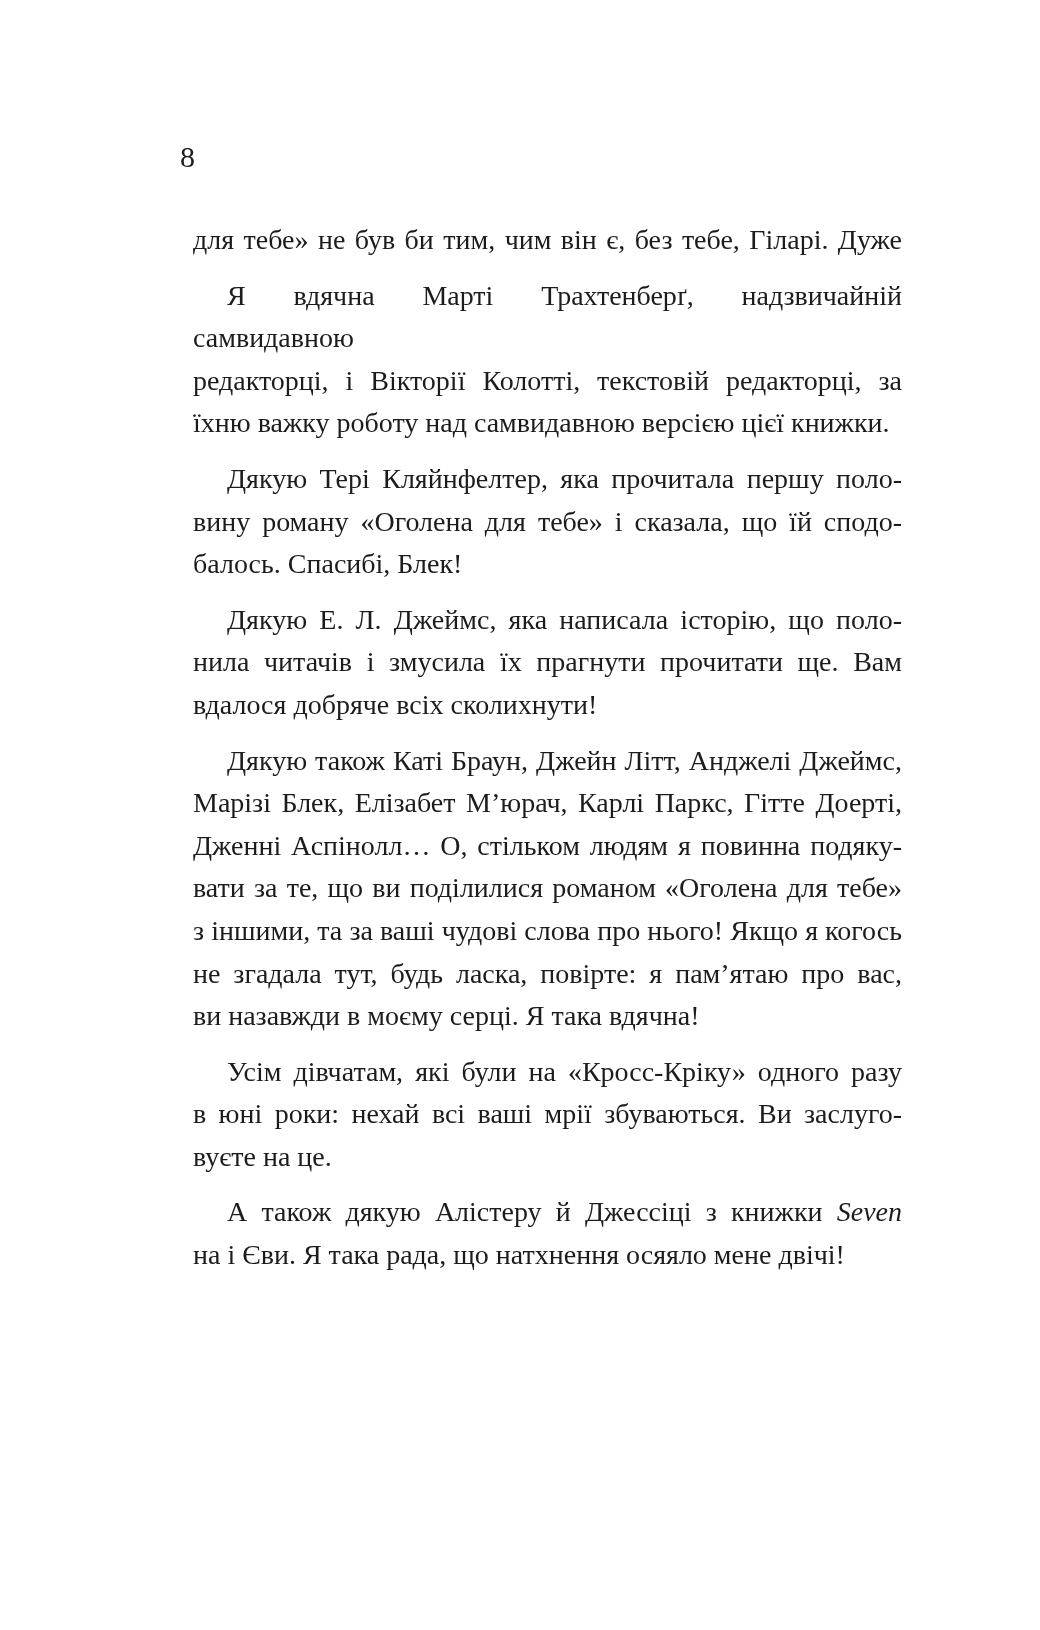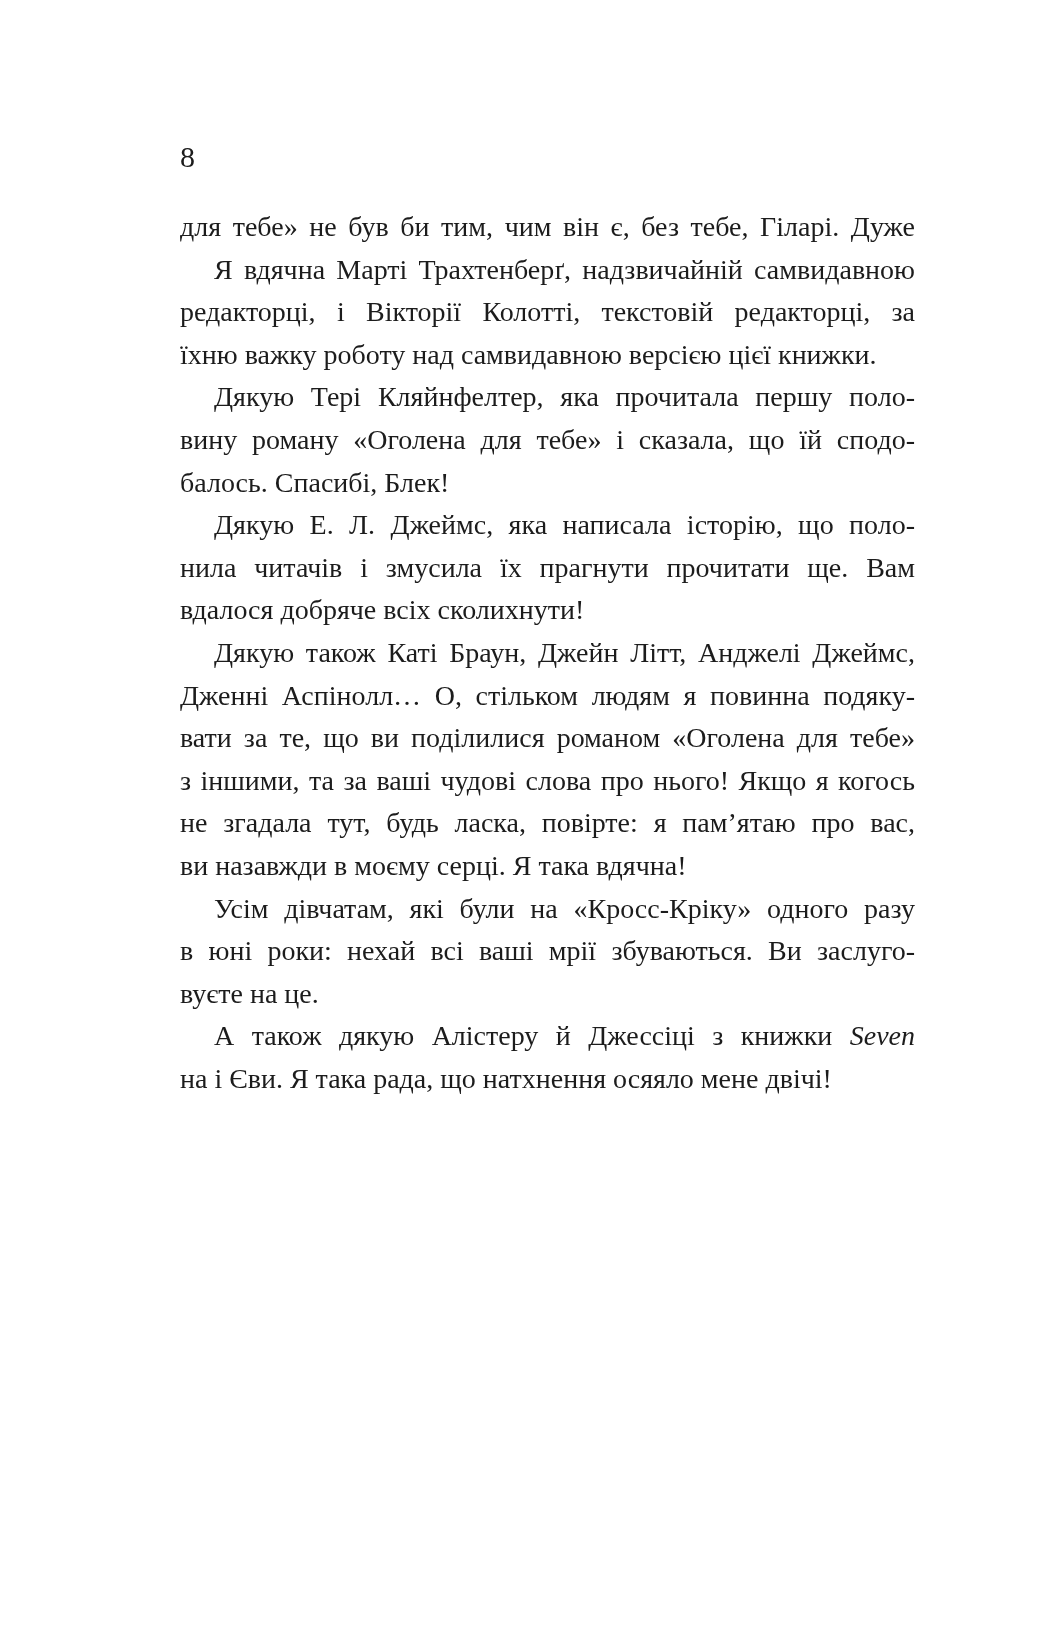--- a/index.html
+++ b/index.html
@@ -24,21 +24,21 @@
     line-height: 1;
     letter-spacing: 0;
   }
   .text-block {
     position: absolute;
     left: 180px;
     top: 206px;
     width: 735px;
   }
   .para {
-    margin: 0;
+    margin: 13px;
     padding: 0;
   }
   .line {
     font-size: 28px;
     line-height: 42.6px;
     text-align: justify;
     text-align-last: justify;
     white-space: normal;
   }
   .line.last {
@@ -70,20 +70,21 @@
         <div class="line"><span>вину роману «Оголена для тебе» і сказала, що їй сподо-</span></div>
         <div class="line last"><span>балось. Спасибі, Блек!</span></div>
       </div>
       <div class="para">
         <div class="line indent"><span>Дякую Е. Л. Джеймс, яка написала історію, що поло-</span></div>
         <div class="line"><span>нила читачів і змусила їх прагнути прочитати ще. Вам</span></div>
         <div class="line last"><span>вдалося добряче всіх сколихнути!</span></div>
       </div>
       <div class="para">
         <div class="line indent"><span>Дякую також Каті Браун, Джейн Літт, Анджелі Джеймс,</span></div>
+        <div class="line"><span>Марізі Блек, Елізабет М’юрач, Карлі Паркс, Гітте Доерті,</span></div>
         <div class="line"><span>Дженні Аспінолл… О, стільком людям я повинна подяку-</span></div>
         <div class="line"><span>вати за те, що ви поділилися романом «Оголена для тебе»</span></div>
         <div class="line"><span>з іншими, та за ваші чудові слова про нього! Якщо я когось</span></div>
         <div class="line"><span>не згадала тут, будь ласка, повірте: я пам’ятаю про вас,</span></div>
         <div class="line last"><span>ви назавжди в моєму серці. Я така вдячна!</span></div>
       </div>
       <div class="para">
         <div class="line indent"><span>Усім дівчатам, які були на «Кросс-Кріку» одного разу</span></div>
         <div class="line"><span>в юні роки: нехай всі ваші мрії збуваються. Ви заслуго-</span></div>
         <div class="line last"><span>вуєте на це.</span></div>

